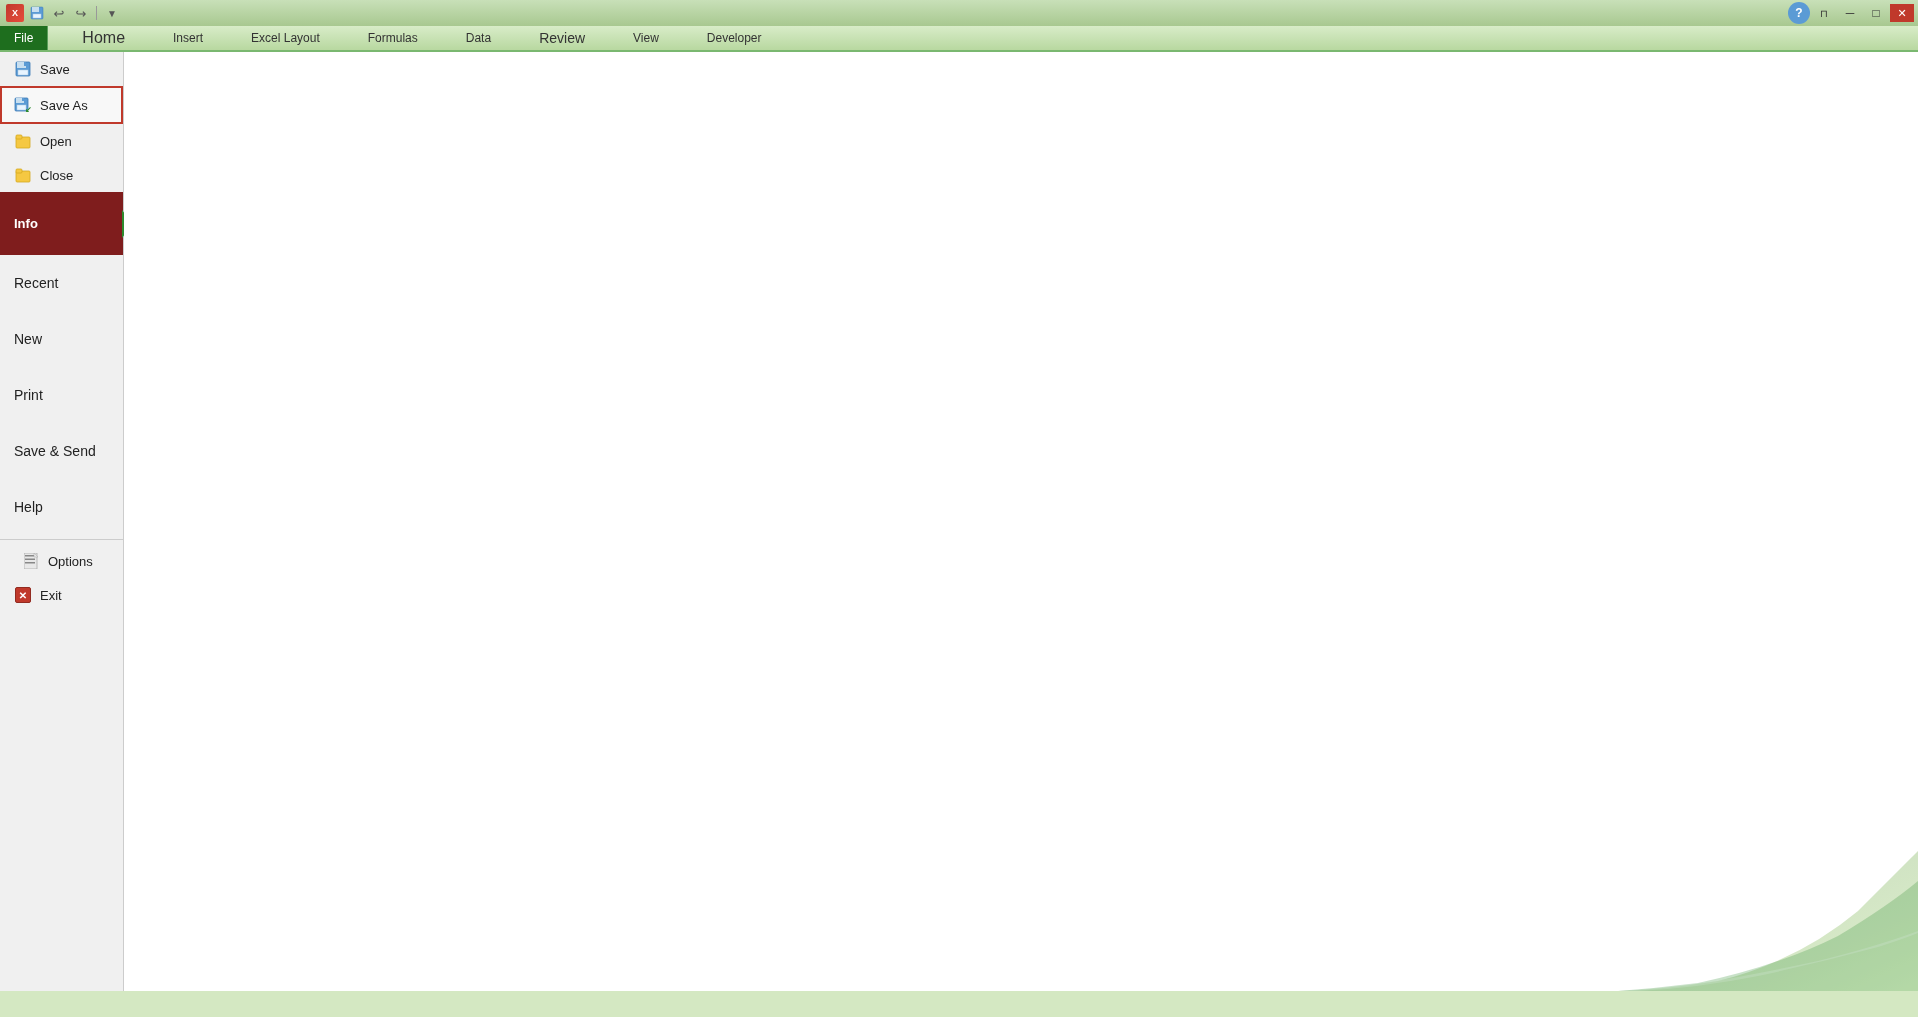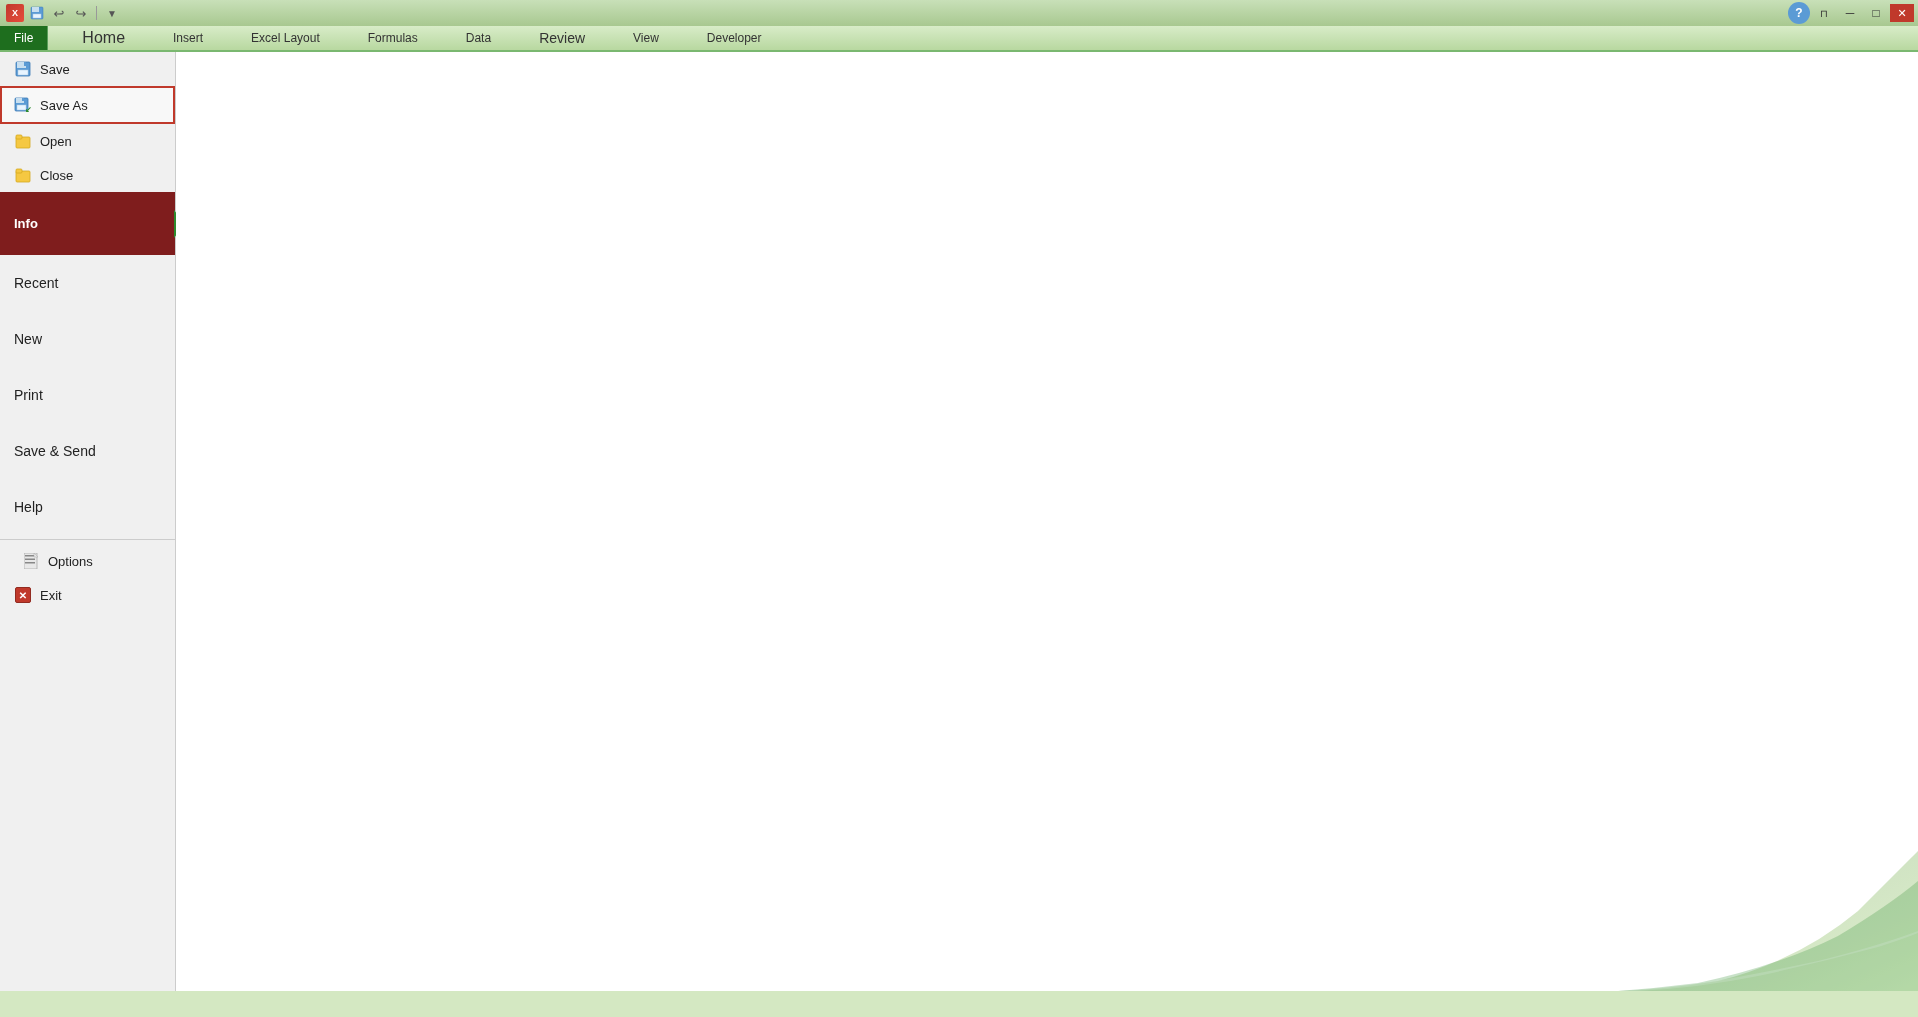--- a/index.html
+++ b/index.html
@@ -6,21 +6,21 @@
     body { font-family: 'Segoe UI', Arial, sans-serif; font-size: 13px; background: #d4e8c2; overflow: hidden; width: 1918px; height: 1017px; }
 
     
     .main-layout {
       display: flex;
       height: calc(1017px - 26px - 26px - 26px);
     }
 
     
     .file-sidebar {
-      width: 176px;
+      width: 124px;
       background: #f0f0f0;
       display: flex;
       flex-direction: column;
       border-right: 1px solid #ccc;
       flex-shrink: 0;
     }
 
     .sidebar-item {
       display: flex;
       align-items: center;

